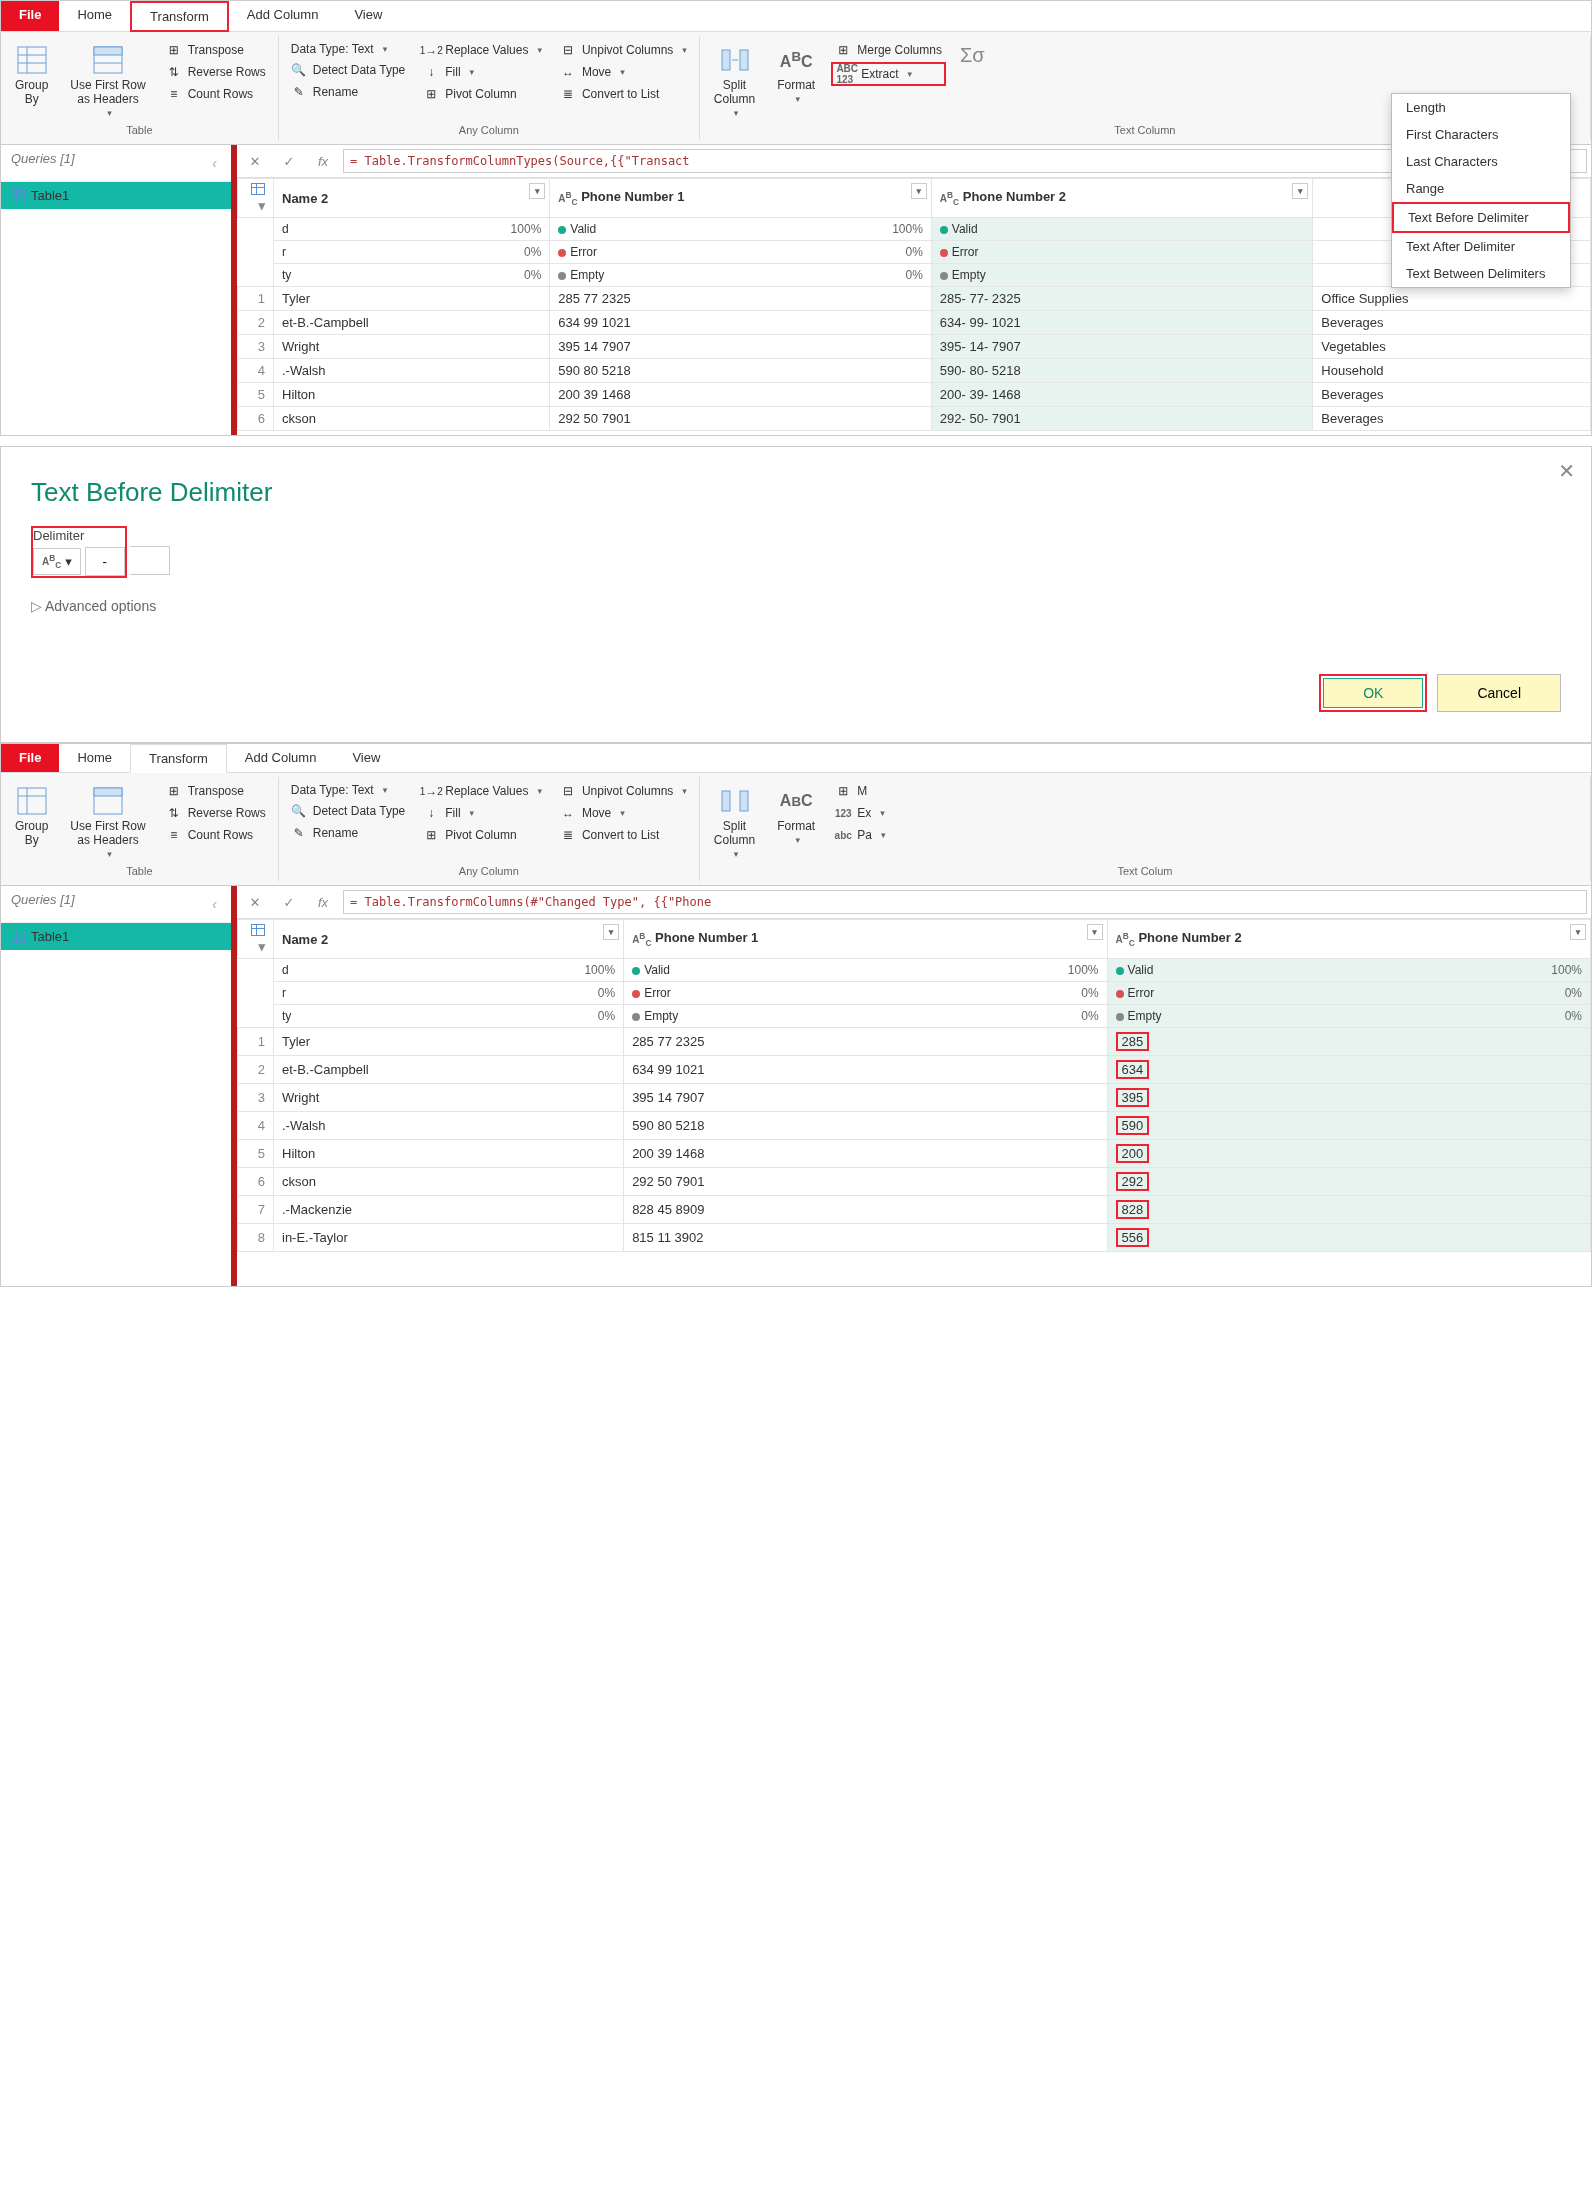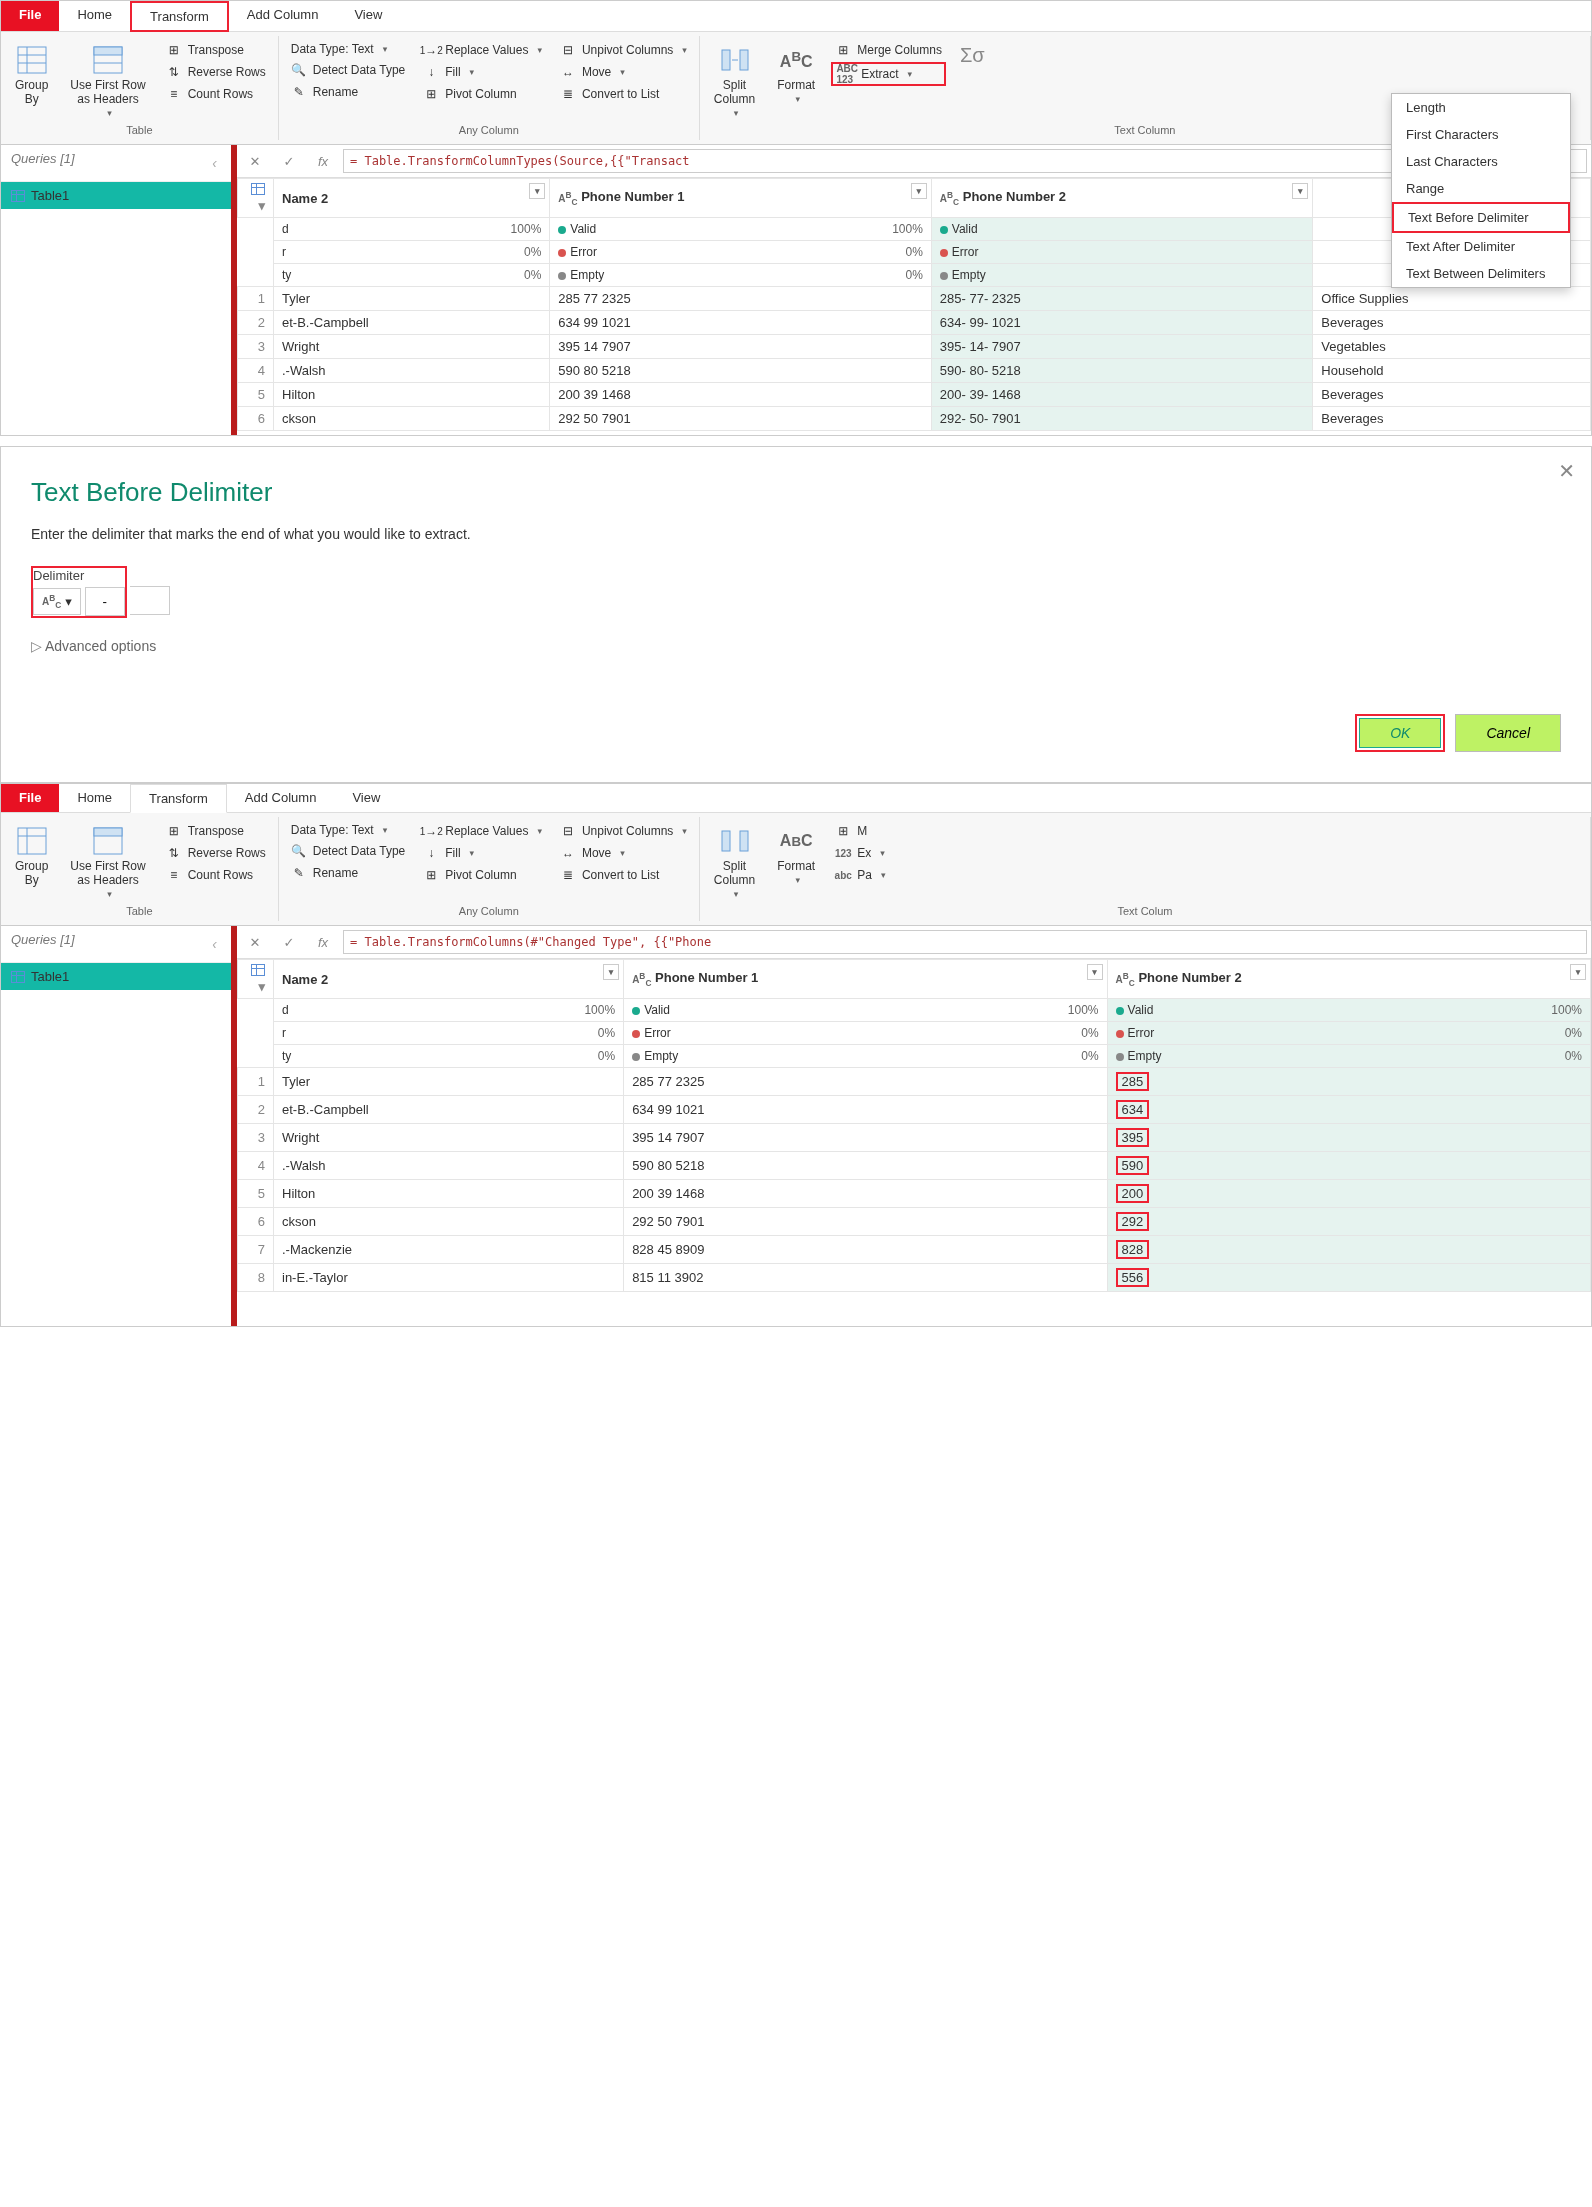--- a/index.html
+++ b/index.html
@@ -62,21 +62,21 @@
   .dialog h1 { font-size:26px; font-weight:400; color:#0f8a6d; margin-bottom:18px;}
   .dialog p { font-size:14px; margin-bottom:24px;}
   .dialog .label { font-size:13px; color:#444; margin-bottom:4px;}
   .dialog .input-row { display:flex; gap:4px; align-items:center;}
   .type-sel{border:1px solid #ccc;padding:4px 8px;display:flex;align-items:center;gap:4px;}
   .dialog input[type=text]{border:1px solid #ccc; padding:6px; width:40px;text-align:center;}
   .dialog .long { width:260px;}
   .adv { margin-top:20px; color:#666; font-size:14px;}
   .adv::before {content:"▷ ";color:#888;}
   .dialog .btns { display:flex; justify-content:flex-end; gap:10px; margin-top:60px;}
-  .dialog button{padding:6px 30px; background:#bef264;border:1px solid #bbb;font-size:14px;cursor:pointer;font-style:italic;}
+  .dialog button{padding:6px 39px; background:#fef9c3;border:1px solid #bbb;font-size:14px;cursor:pointer;}
   .dialog button.ok{border:1px solid #1aaa8e;color:#0f8a6d;}
   .dialog .close-x{position:absolute;right:16px;top:12px;font-size:20px;color:#888;cursor:pointer;}
   
   
   .tbl-ico{display:inline-block;width:14px;height:12px;border:1px solid #5a8ed6;position:relative;}
   .tbl-ico::before{content:"";position:absolute;left:0;top:3px;width:100%;height:1px;background:#5a8ed6;}
   .tbl-ico::after{content:"";position:absolute;left:4px;top:0;width:1px;height:100%;background:#5a8ed6;}
   
   .abc{font-size:10px;font-weight:bold;color:#666;}
 </style>
@@ -326,21 +326,20 @@
             </tbody>
         </table>
       </div>
     </div>
   </div>
 </div>
 
 <div class="dialog">
   <span class="close-x">✕</span>
   <h1>Text Before Delimiter</h1>
-  <p>Enter the delimiter that marks the end of what you would like to extract.</p>
   <div style="display:inline-block;" class="red-border">
     <div class="label">Delimiter</div>
     <div class="input-row">
       <div class="type-sel"><span class="abc">A<sup>B</sup><sub>C</sub></span> ▾</div>
       <input type="text" value="-" style="">
     </div>
   </div>
   <input type="text" class="long" style="border-left: none;">
   <div class="adv">Advanced options</div>
   <div class="btns">

